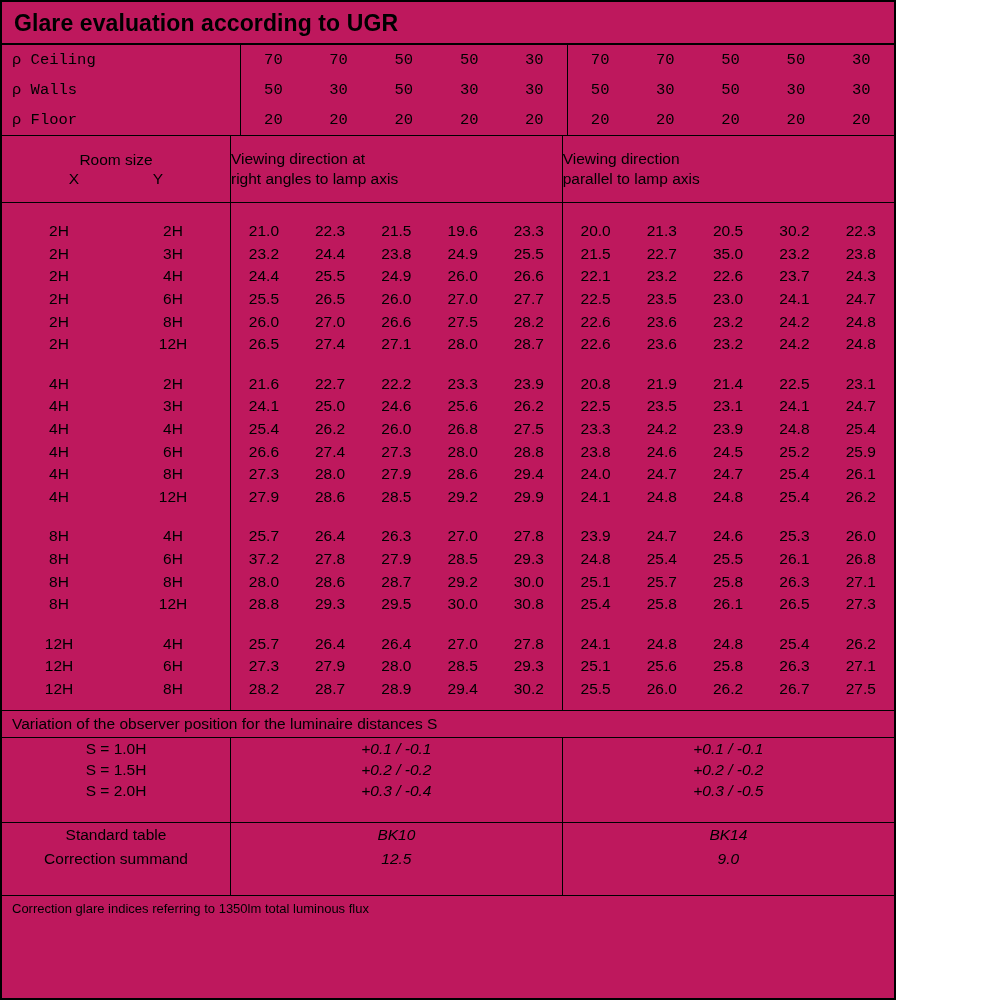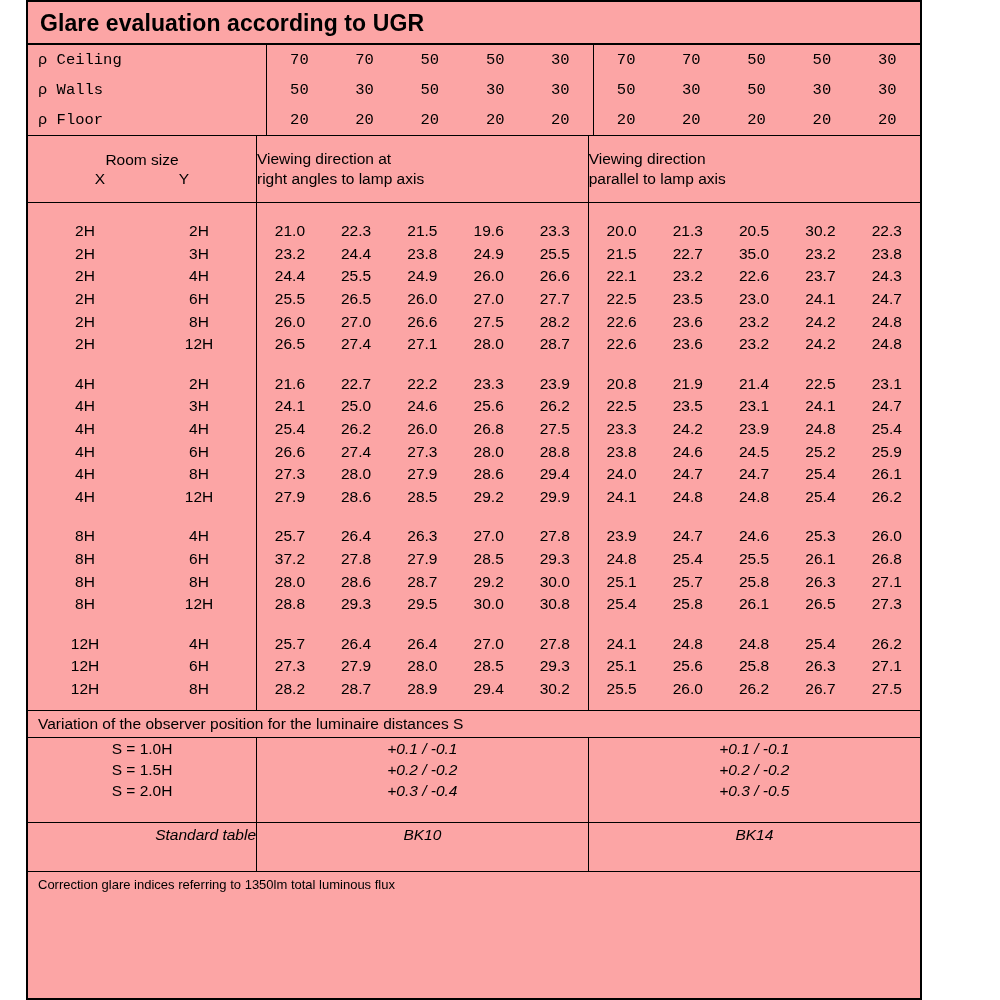--- a/index.html
+++ b/index.html
@@ -9,24 +9,23 @@
   }
   body {
     font-family: "Liberation Sans", sans-serif;
     color: #000000;
   }
   #page {
     width: 896px;
     height: 1000px;
     box-sizing: border-box;
     position: relative;
-    background: #fca5a5;
+    background: #be185d;
     border: 2px solid #000000;
     overflow: hidden;
-    margin-left: 26px;
   }
   .title {
     font-size: 23px;
     font-weight: bold;
     padding: 8px 0 6px 12px;
     letter-spacing: 0.1px;
   }
   .hrule {
     height: 2px;
     background: #000000;
@@ -100,23 +99,22 @@
   }
   .sblock .c-label {
     text-align: center;
     padding-left: 0 !important;
   }
   .std-block td {
     height: 24px;
     font-size: 15.5px;
   }
   .std-block .c-label {
-    text-align: right;
+    text-align: center;
     padding-left: 0 !important;
-    font-style: italic;
   }
   .pad-row td { height: 10px; }
   .footer-text {
     padding: 5px 0 0 10px;
     font-size: 13px;
   }
   .spanhalf { text-align: center; font-style: italic; }
 </style>
 </head>
 <body>
@@ -579,20 +577,25 @@
   <div class="hrule-thin"></div>
 
   <table class="grid">
     <tbody>
       <tr class="std-block">
         <td class="c-label">Standard table</td>
         <td class="vline spanhalf" colspan="5">BK10</td>
         <td class="vline spanhalf" colspan="5">BK14</td>
       </tr>
       <tr class="std-block">
+        <td class="c-label">Correction summand</td>
+        <td class="vline spanhalf" colspan="5">12.5</td>
+        <td class="vline spanhalf" colspan="5">9.0</td>
+      </tr>
+      <tr class="std-block">
         <td class="c-label"></td>
         <td class="vline" colspan="5"></td>
         <td class="vline" colspan="5"></td>
       </tr>
     </tbody>
   </table>
 
   <div class="hrule-thin"></div>
 
   <div class="footer-text">Correction glare indices referring to 1350lm total luminous flux</div>

